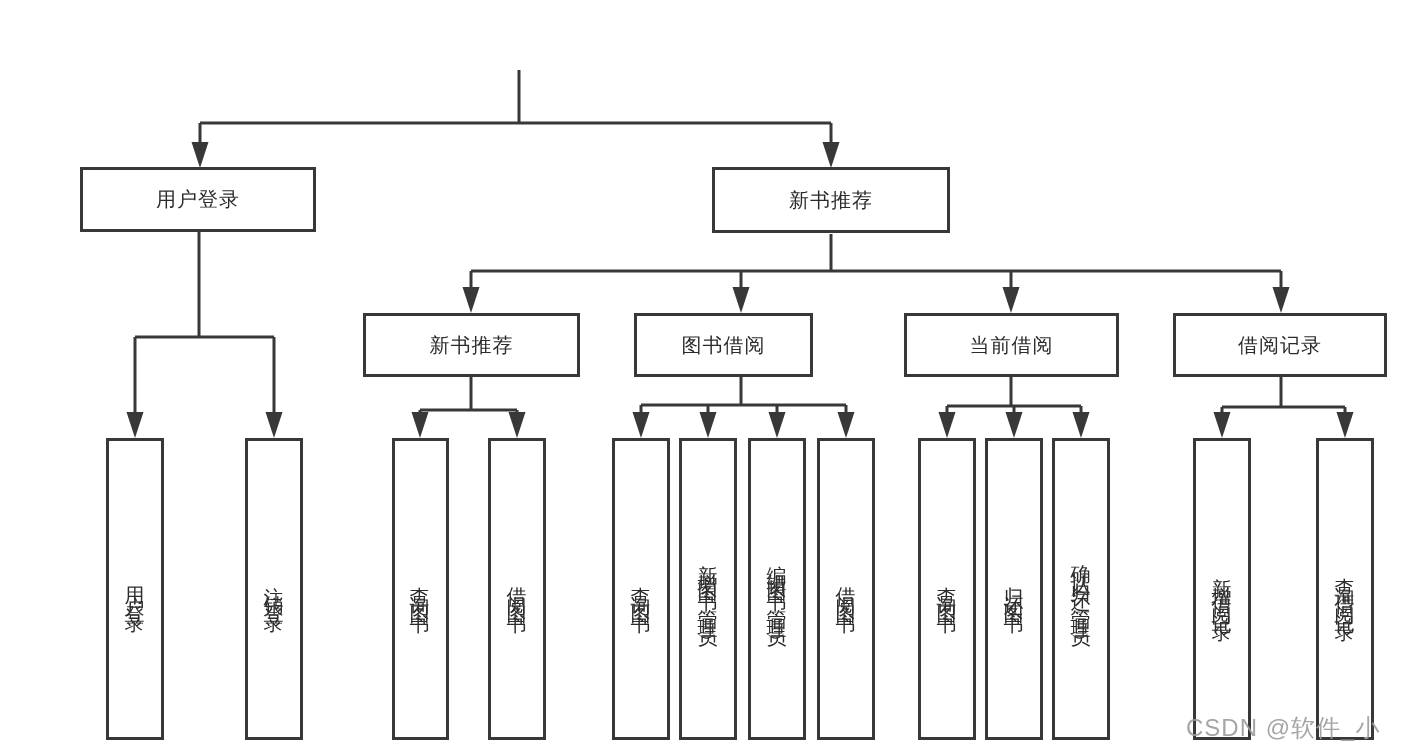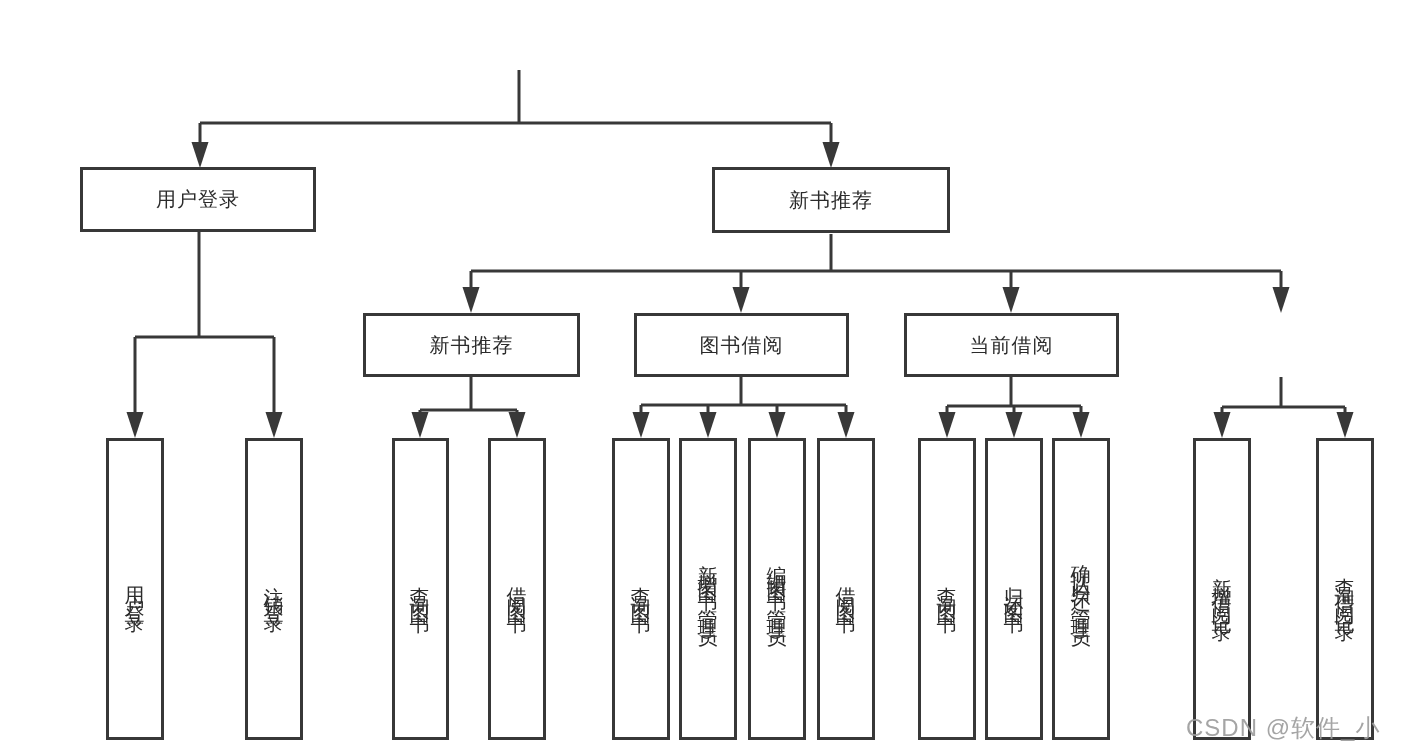--- a/index.html
+++ b/index.html
@@ -93,22 +93,23 @@
       <polygon points="1213.5,412 1230.5,412 1222,438"></polygon>
       <polygon points="1336.5,412 1353.5,412 1345,438"></polygon>
     </g>
   </svg>
 
 
   <div class="box h" style="left:80px;top:167px;width:236px;height:65px;">用户登录</div>
   <div class="box h" style="left:712px;top:167px;width:238px;height:66px;">新书推荐</div>
 
   <div class="box h" style="left:363px;top:313px;width:217px;height:64px;">新书推荐</div>
-  <div class="box h" style="left:634px;top:313px;width:215px;height:64px;">图书借阅</div>
+  <div class="box h" style="left:634px;top:313px;width:179px;height:64px;">图书借阅</div>
   <div class="box h" style="left:904px;top:313px;width:215px;height:64px;text-align:center;">当前借阅</div>
+  <div class="box h" style="left:1173px;top:313px;width:214px;height:64px;">借阅记录</div>
 
   <div class="box leaf" style="left:106px;top:438px;width:58px;height:302px;">用户登录</div>
   <div class="box leaf" style="left:245px;top:438px;width:58px;height:302px;">注销登录</div>
 
   <div class="box leaf" style="left:391.5px;top:438px;width:57px;height:302px;">查询图书</div>
   <div class="box leaf" style="left:488px;top:438px;width:58px;height:302px;">借阅图书</div>
 
   <div class="box leaf" style="left:612px;top:438px;width:58px;height:302px;">查询图书</div>
   <div class="box leaf" style="left:679px;top:438px;width:58px;height:302px;">新增图书（管理员）</div>
   <div class="box leaf" style="left:748px;top:438px;width:58px;height:302px;">编辑图书（管理员）</div>

